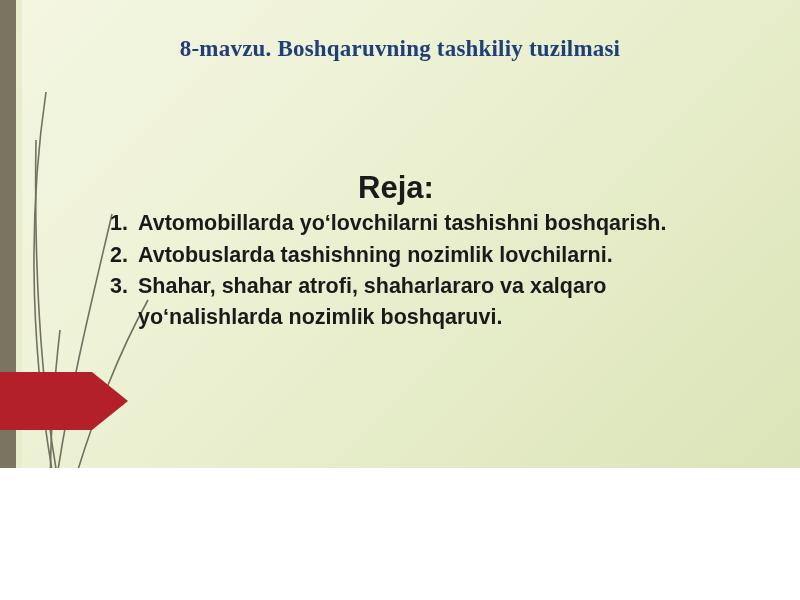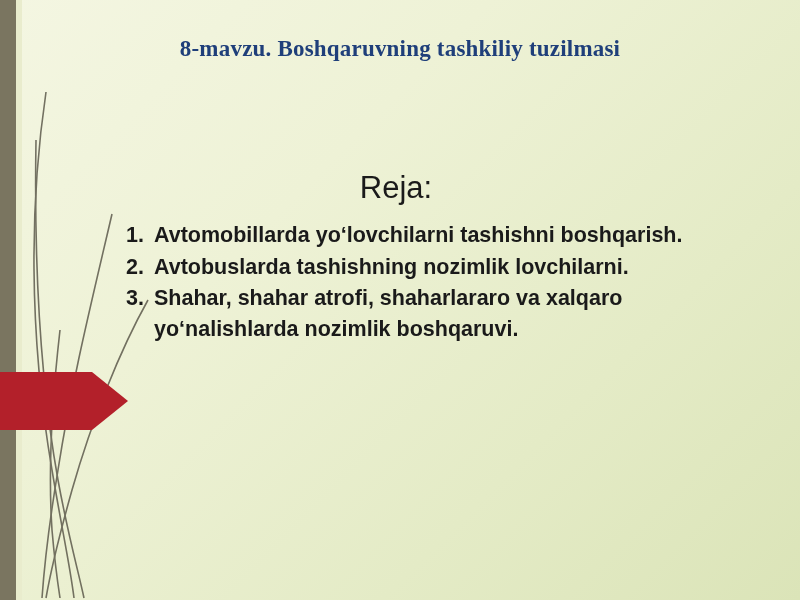--- a/index.html
+++ b/index.html
@@ -9,21 +9,21 @@
   body {
     width: 800px;
     height: 600px;
     overflow: hidden;
     font-family: "Liberation Sans", sans-serif;
   }
 
   .slide {
     position: relative;
     width: 800px;
-    height: 600px;
+    height: 468px;
     background: linear-gradient(135deg, #f4f6e2 0%, #eef2d6 35%, #e4ebc6 70%, #dbe4b8 100%);
     overflow: hidden;
   }
 
   
   .left-band {
     position: absolute;
     left: 0;
     top: 0;
     width: 16px;
@@ -73,40 +73,40 @@
   .content {
     position: absolute;
     left: 96px;
     top: 170px;
     width: 660px;
   }
 
   .reja-heading {
     text-align: center;
     font-size: 31px;
-    font-weight: normal;
+    font-weight: bold;
     color: #1a1a1a;
-    margin: 0 0 14px 0;
+    margin: 0 0 2px 0;
     padding-right: 60px;
   }
 
   ol.reja-list {
     margin: 0;
     padding: 0 0 0 42px;
     list-style: none;
     counter-reset: reja;
   }
   ol.reja-list > li {
     counter-increment: reja;
     position: relative;
     font-size: 21.5px;
     font-weight: bold;
     color: #1a1a1a;
     line-height: 1.42;
-    margin: 0 0 1px 16px;
+    margin: 0 0 1px 0;
   }
   ol.reja-list > li::before {
     content: counter(reja) ".";
     position: absolute;
     left: -38px;
     top: 0;
     width: 28px;
     text-align: right;
     font-weight: bold;
     font-size: 21.5px;

